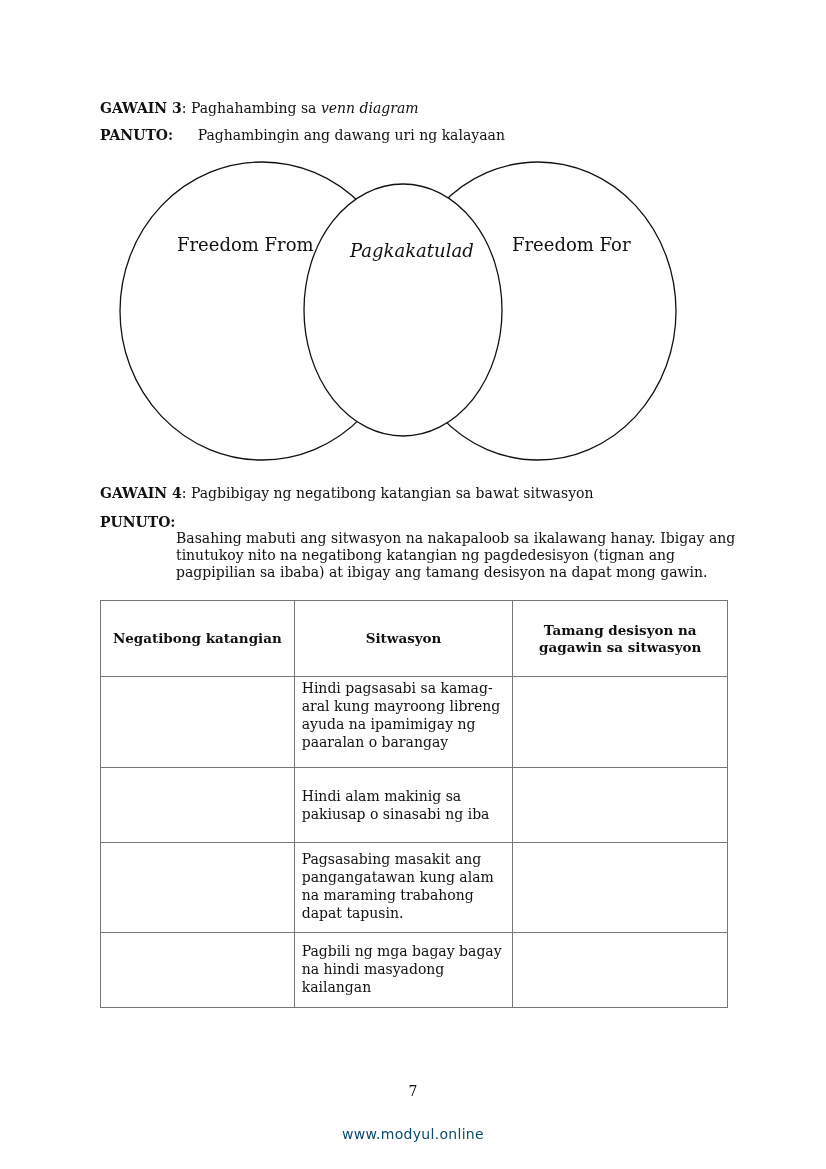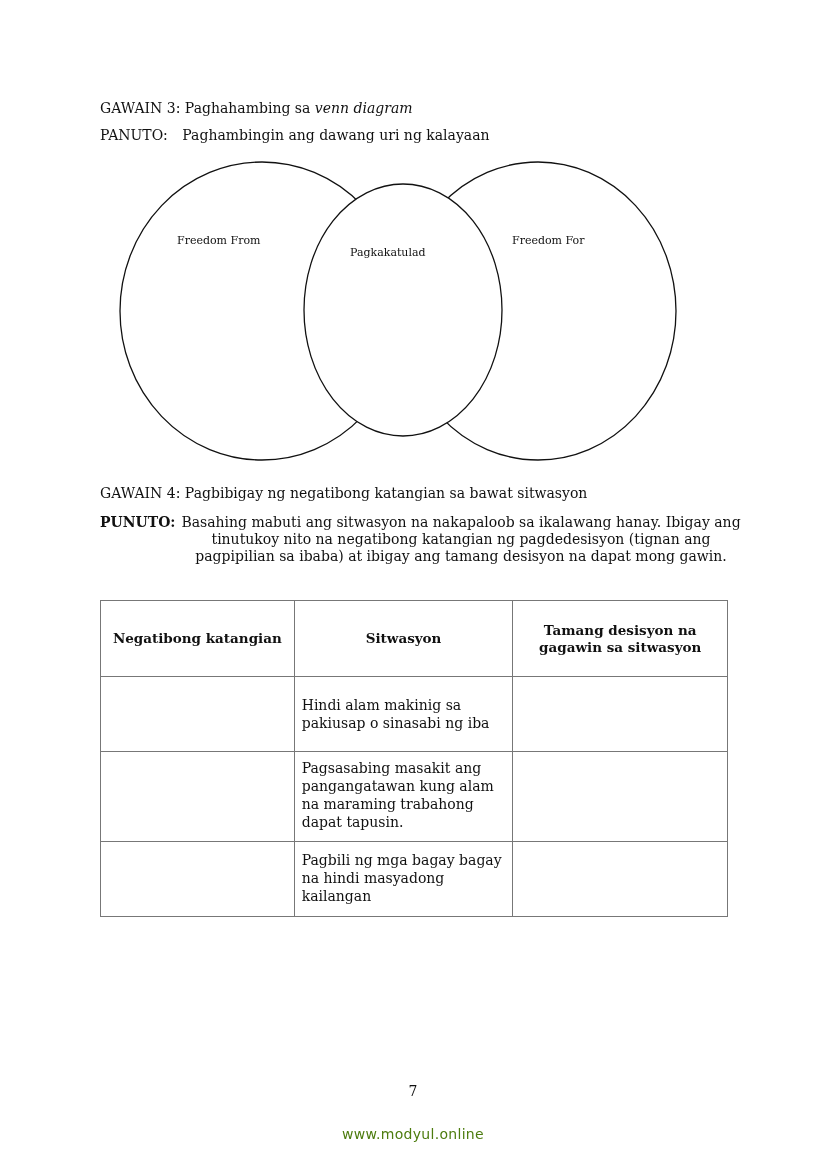--- a/index.html
+++ b/index.html
@@ -1,54 +1,54 @@
 <!DOCTYPE html>
 <html><head>
 <meta charset="utf-8">
 <style>
   html, body { margin:0; padding:0; background:#fff; }
   body { width:826px; height:1169px; position:relative; overflow:hidden;
          font-family:"DejaVu Serif", "Liberation Serif", serif; color:#111; }
   .abs { position:absolute; }
   .line { font-size:14px; white-space:nowrap; }
-  .b { font-weight:normal; }
+  .b { font-weight:bold; }
   .i { font-style:italic; }
   .panuto4 { position:absolute; left:100px; top:514px; width:640px; font-size:14px; line-height:17px; }
   .panuto4 .lbl { position:absolute; left:0; top:0; font-weight:bold; }
-  .panuto4 .txt { position:absolute; left:76px; top:0; width:570px;text-align:center; }
+  .panuto4 .txt { position:absolute; left:76px; top:16px; width:570px; }
   .venn { position:absolute; left:0; top:0; }
-  .vlabel { position:absolute; font-size:11px; white-space:nowrap; }
+  .vlabel { position:absolute; font-size:18px; white-space:nowrap; }
   table.act { position:absolute; left:100px; top:600px; width:628px; border-collapse:collapse;
               font-size:14px; }
   table.act th, table.act td { border:1.4px solid #777; padding:8px; vertical-align:middle; }
   table.act th { font-weight:bold; font-size:13.5px; line-height:17px; text-align:center; height:43px; }
   table.act td.sit { padding:0 6px 0 7px; line-height:18px; vertical-align:top; }
   table.act td .inner { padding-top:2px; }
   .pageno { position:absolute; left:0; width:826px; top:1083px; text-align:center; font-size:14px; }
   .wm { position:absolute; left:0; width:826px; top:1126px; text-align:center; font-size:14px;
-        font-family:"DejaVu Sans", sans-serif; color:#4d7c0f; letter-spacing:0.3px; }
+        font-family:"DejaVu Sans", sans-serif; color:#0c4a6e; letter-spacing:0.3px; }
 </style>
 </head>
 <body>
 
 <div class="abs line" style="left:100px; top:100px;">
   <span class="b">GAWAIN 3</span><span style="white-space:pre">: Paghahambing sa </span><span class="i">venn diagram</span>
 </div>
 <div class="abs line" style="left:100px; top:127px;">
   <span class="b">PANUTO:</span>
-  <span style="margin-left:10px">Paghambingin ang dawang uri ng kalayaan</span>
+  <span style="margin-left:20px">Paghambingin ang dawang uri ng kalayaan</span>
 </div>
 
 <svg class="venn" width="826" height="480">
   <ellipse cx="262" cy="311" rx="142" ry="149" fill="none" stroke="#111" stroke-width="1.3"></ellipse>
   <ellipse cx="538" cy="311" rx="138" ry="149" fill="none" stroke="#111" stroke-width="1.3"></ellipse>
   <ellipse cx="403" cy="310" rx="99" ry="126" fill="#fff" stroke="#111" stroke-width="1.3"></ellipse>
 </svg>
 <div class="vlabel" style="left:177px; top:234px;">Freedom From</div>
-<div class="vlabel" style="left:350px; top:246px;">Pagkakatulad</div>
+<div class="vlabel" style="left:350px; top:240px;font-style:italic;">Pagkakatulad</div>
 <div class="vlabel" style="left:512px; top:234px;">Freedom For</div>
 
 <div class="abs line" style="left:100px; top:485px;">
   <span class="b">GAWAIN 4</span><span>: Pagbibigay ng negatibong katangian sa bawat sitwasyon</span>
 </div>
 <div class="panuto4">
   <span class="lbl">PUNUTO:</span>
   <span class="txt">Basahing mabuti ang sitwasyon na nakapaloob sa ikalawang hanay. Ibigay ang tinutukoy nito na negatibong katangian ng pagdedesisyon (tignan ang pagpipilian sa ibaba) at ibigay ang tamang desisyon na dapat mong gawin.</span>
 </div>
 
@@ -59,20 +59,27 @@
       <col style="width:215px">
     </colgroup>
   <thead>
     <tr>
       <th>Negatibong katangian</th>
       <th>Sitwasyon</th>
       <th style="padding:16px 12px;">Tamang desisyon na gagawin sa sitwasyon</th>
     </tr>
   </thead>
   <tbody>
+    <tr style="height:91px">
+      <td></td>
+      <td class="sit">
+          <div class="inner">Hindi pagsasabi sa kamag-aral kung mayroong libreng ayuda na ipamimigay ng paaralan o barangay</div>
+        </td>
+      <td></td>
+    </tr>
     <tr style="height:75px">
       <td></td>
       <td class="sit">
           <div class="inner" style="padding-top:19px">Hindi alam makinig sa pakiusap o sinasabi ng iba</div>
         </td>
       <td></td>
     </tr>
     <tr style="height:90px">
       <td></td>
       <td class="sit">

